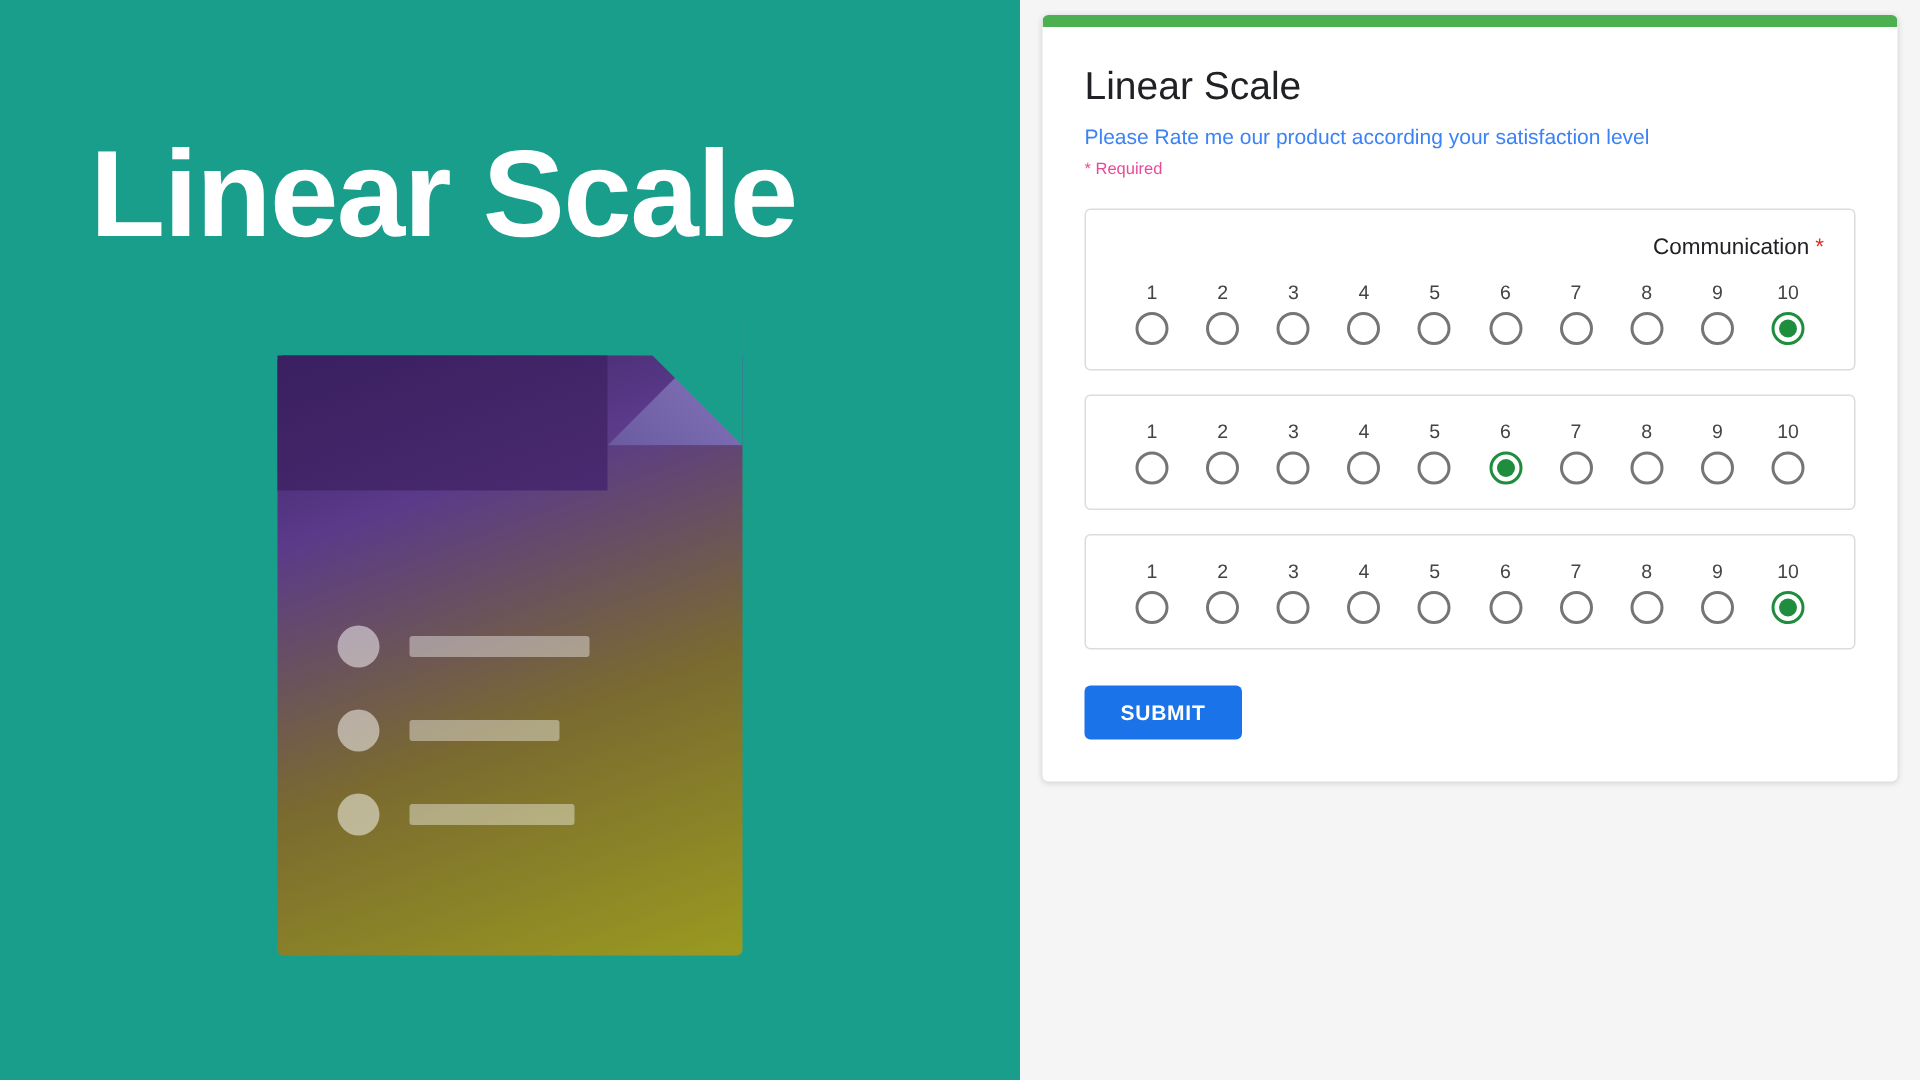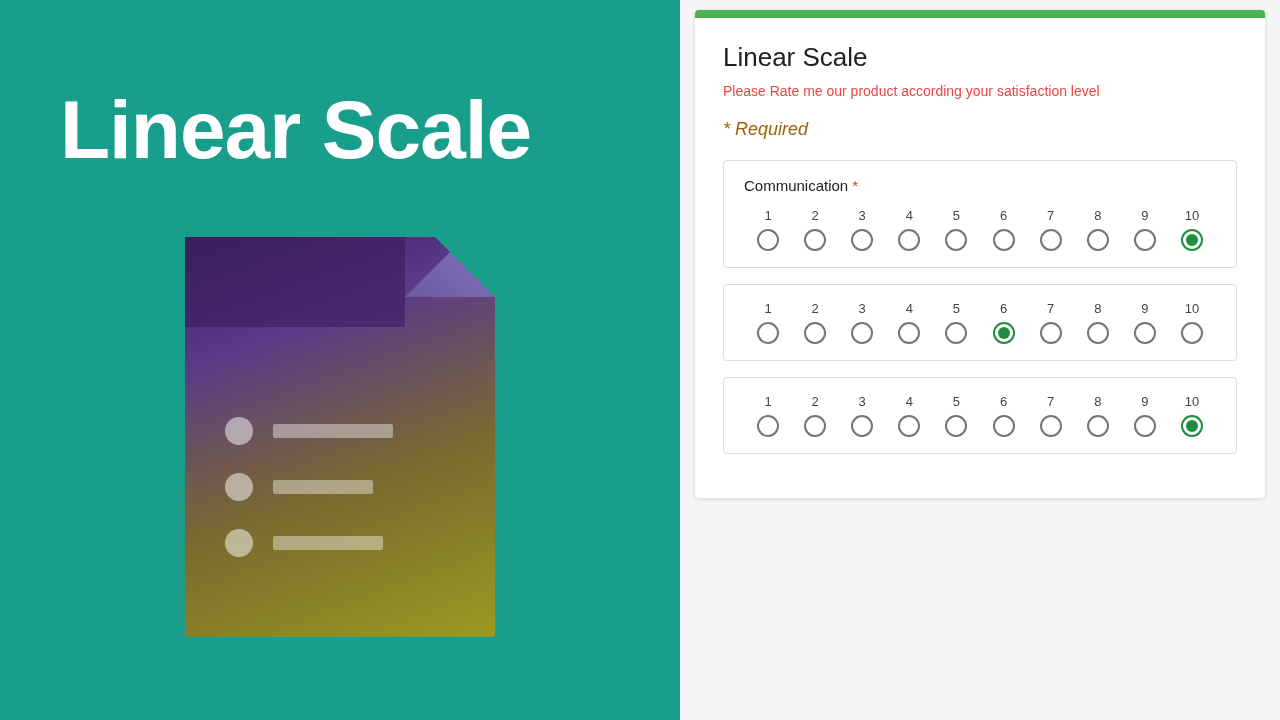--- a/index.html
+++ b/index.html
@@ -132,44 +132,44 @@
 
     .form-title {
       font-size: 26px;
       font-weight: 400;
       color: #202124;
       margin-bottom: 10px;
     }
 
     .form-subtitle {
       font-size: 14px;
-      color: #ef4444;
+      color: #3b82f6;
+      margin-bottom: 8px;
+    }
+
+    .form-required-note {
+      font-size: 11px;
+      color: #ec4899;
       margin-bottom: 20px;
-    }
-
-    .form-required-note {
-      font-size: 18px;
-      color: #a16207;
-      margin-bottom: 20px;
-      font-style: italic;
     }
 
     .question-block {
       border: 1px solid #dadce0;
       border-radius: 4px;
       padding: 16px 20px;
       margin-bottom: 16px;
       background: #fff;
     }
 
     .question-label {
       font-size: 15px;
       color: #202124;
       margin-bottom: 14px;
       font-weight: 500;
+      text-align: right;
     }
 
     .question-label .required-star {
       color: #d93025;
       margin-left: 4px;
     }
 
     .scale-container {
       display: flex;
       flex-direction: column;
@@ -423,14 +423,15 @@
           <div class="scale-radio-wrap">
               <div class="scale-radio"></div>
             </div>
           <div class="scale-radio-wrap">
               <div class="scale-radio selected-green"></div>
             </div>
         </div>
       </div>
     </div>
 
+    <button class="submit-btn">SUBMIT</button>
   </div>
 </div>
 
 </body></html>

